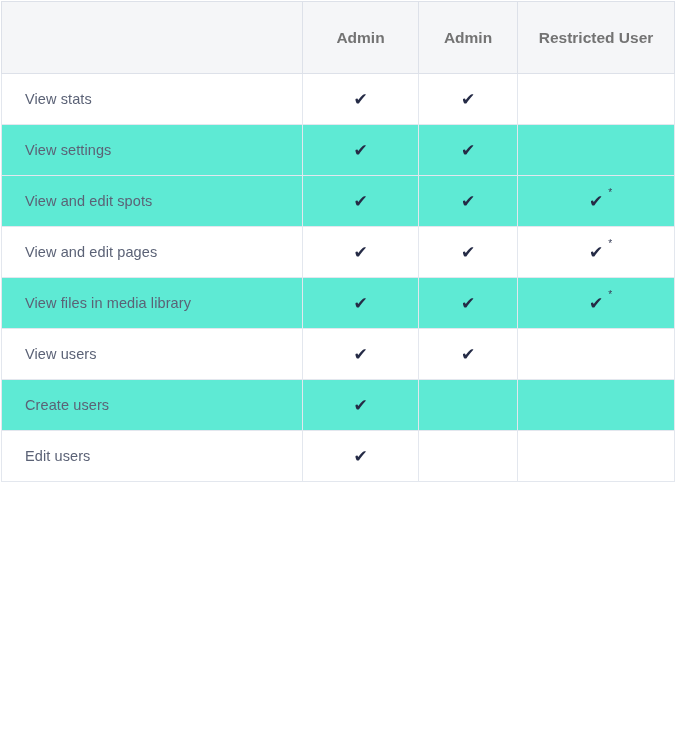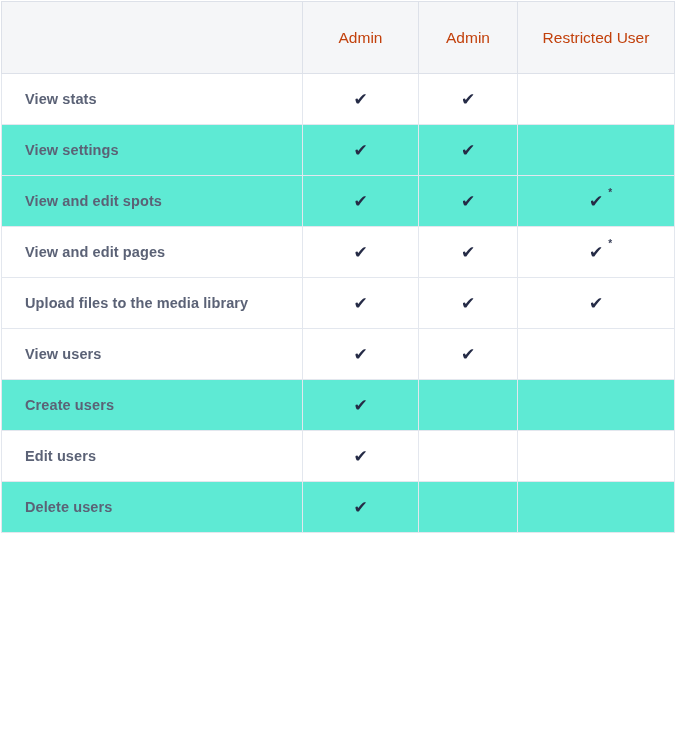--- a/index.html
+++ b/index.html
@@ -33,39 +33,39 @@
   table.perm-table col.c-feature { width: 301px; }
   table.perm-table col.c-role    { width: 116px; }
   table.perm-table col.c-role2   { width: 99px; }
   table.perm-table col.c-role3   { width: 157px; }
 
   thead th {
     height: 71px;
     background: #f5f6f8;
     border: 1px solid #dde1e9;
     border-top: 1px solid #dde1e9;
-    font-weight: 400;
+    font-weight: 700;
     font-size: 15.5px;
-    color: #c2410c;
+    color: #737373;
     padding: 0;
     vertical-align: middle;
     text-align: center;
   }
   thead th.th-feature {
     border-left: 1px solid #dde1e9;
   }
 
   tbody td {
     height: 50px;
     border: 1px solid #e3e7ee;
     padding: 0;
     vertical-align: middle;
     font-size: 14.5px;
     color: #5b6276;
-    font-weight: 700;
+    font-weight: 400;
   }
 
   tbody tr.row-odd  td { background: #ffffff; }
   tbody tr.row-even td { background: #5eead4; }
 
   td.feature-cell {
     text-align: left;
     padding-left: 23px;
     letter-spacing: 0.1px;
   }
@@ -129,45 +129,39 @@
           <td class="mark-cell"><span class="check">✔</span></td>
           <td class="mark-cell"><span class="check">✔</span></td>
           <td class="mark-cell"><span class="check">✔<span class="star">*</span></span></td>
         </tr>
         <tr class="row-odd">
           <td class="feature-cell">View and edit pages</td>
           <td class="mark-cell"><span class="check">✔</span></td>
           <td class="mark-cell"><span class="check">✔</span></td>
           <td class="mark-cell"><span class="check">✔<span class="star">*</span></span></td>
         </tr>
-        <tr class="row-odd">
-          <td class="feature-cell">Upload files to the media library</td>
+        <tr class="row-even">
+          <td class="feature-cell">View files in media library</td>
           <td class="mark-cell"><span class="check">✔</span></td>
           <td class="mark-cell"><span class="check">✔</span></td>
-          <td class="mark-cell"><span class="check">✔</span></td>
+          <td class="mark-cell"><span class="check">✔<span class="star">*</span></span></td>
         </tr>
         <tr class="row-odd">
           <td class="feature-cell">View users</td>
           <td class="mark-cell"><span class="check">✔</span></td>
           <td class="mark-cell"><span class="check">✔</span></td>
           <td class="mark-cell"></td>
         </tr>
         <tr class="row-even">
           <td class="feature-cell">Create users</td>
           <td class="mark-cell"><span class="check">✔</span></td>
           <td class="mark-cell"></td>
           <td class="mark-cell"></td>
         </tr>
         <tr class="row-odd">
           <td class="feature-cell">Edit users</td>
           <td class="mark-cell"><span class="check">✔</span></td>
           <td class="mark-cell"></td>
           <td class="mark-cell"></td>
         </tr>
-        <tr class="row-even">
-          <td class="feature-cell">Delete users</td>
-          <td class="mark-cell"><span class="check">✔</span></td>
-          <td class="mark-cell"></td>
-          <td class="mark-cell"></td>
-        </tr>
       </tbody>
   </table>
 </div>
 
 </body></html>

